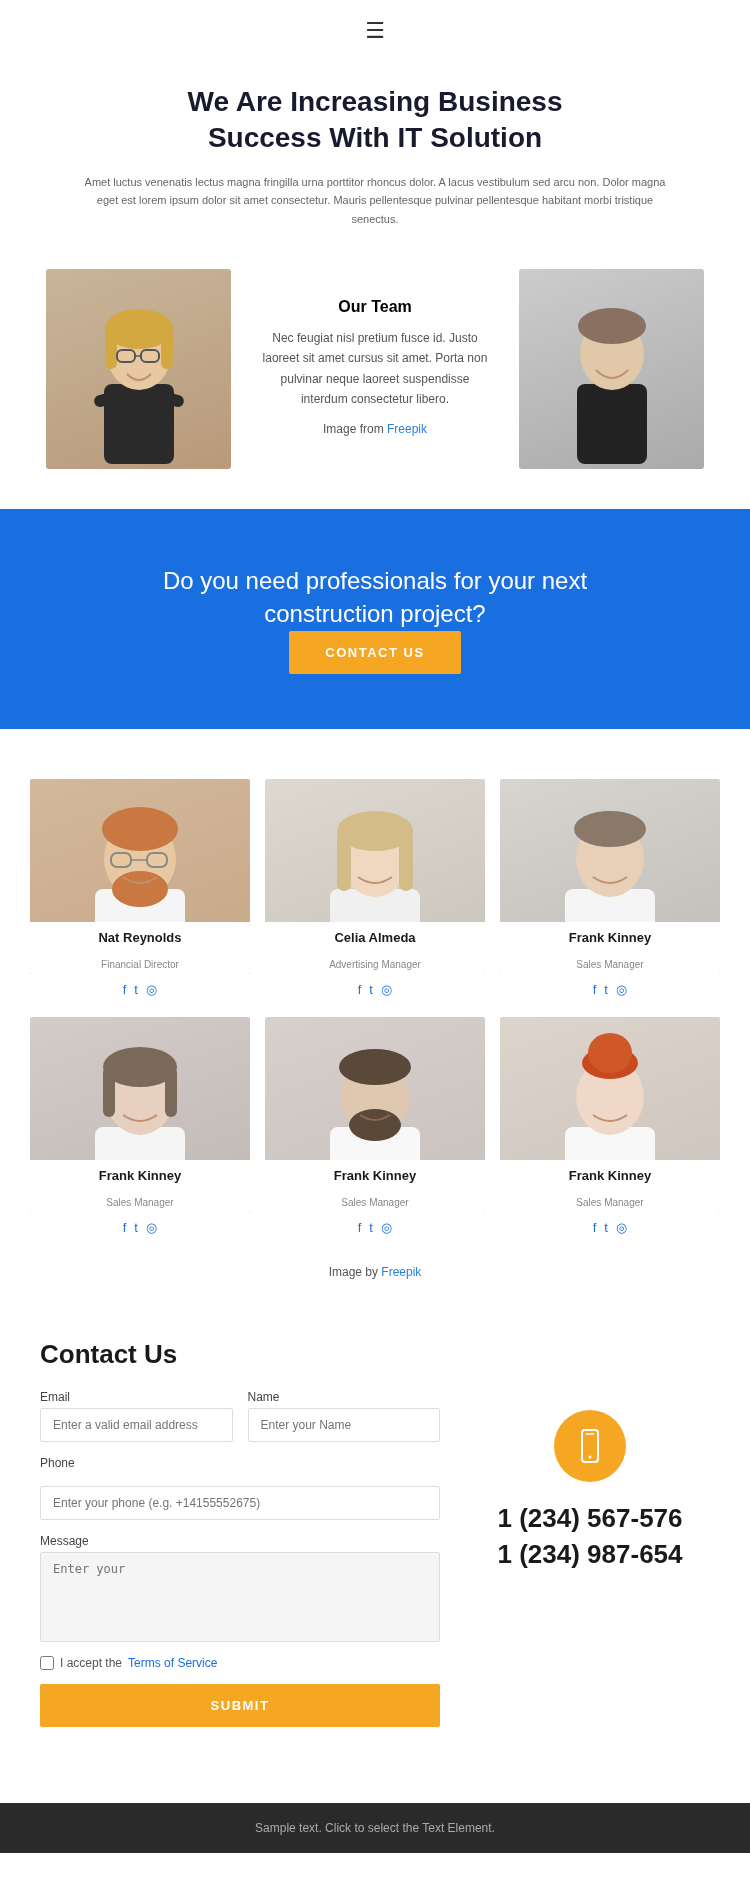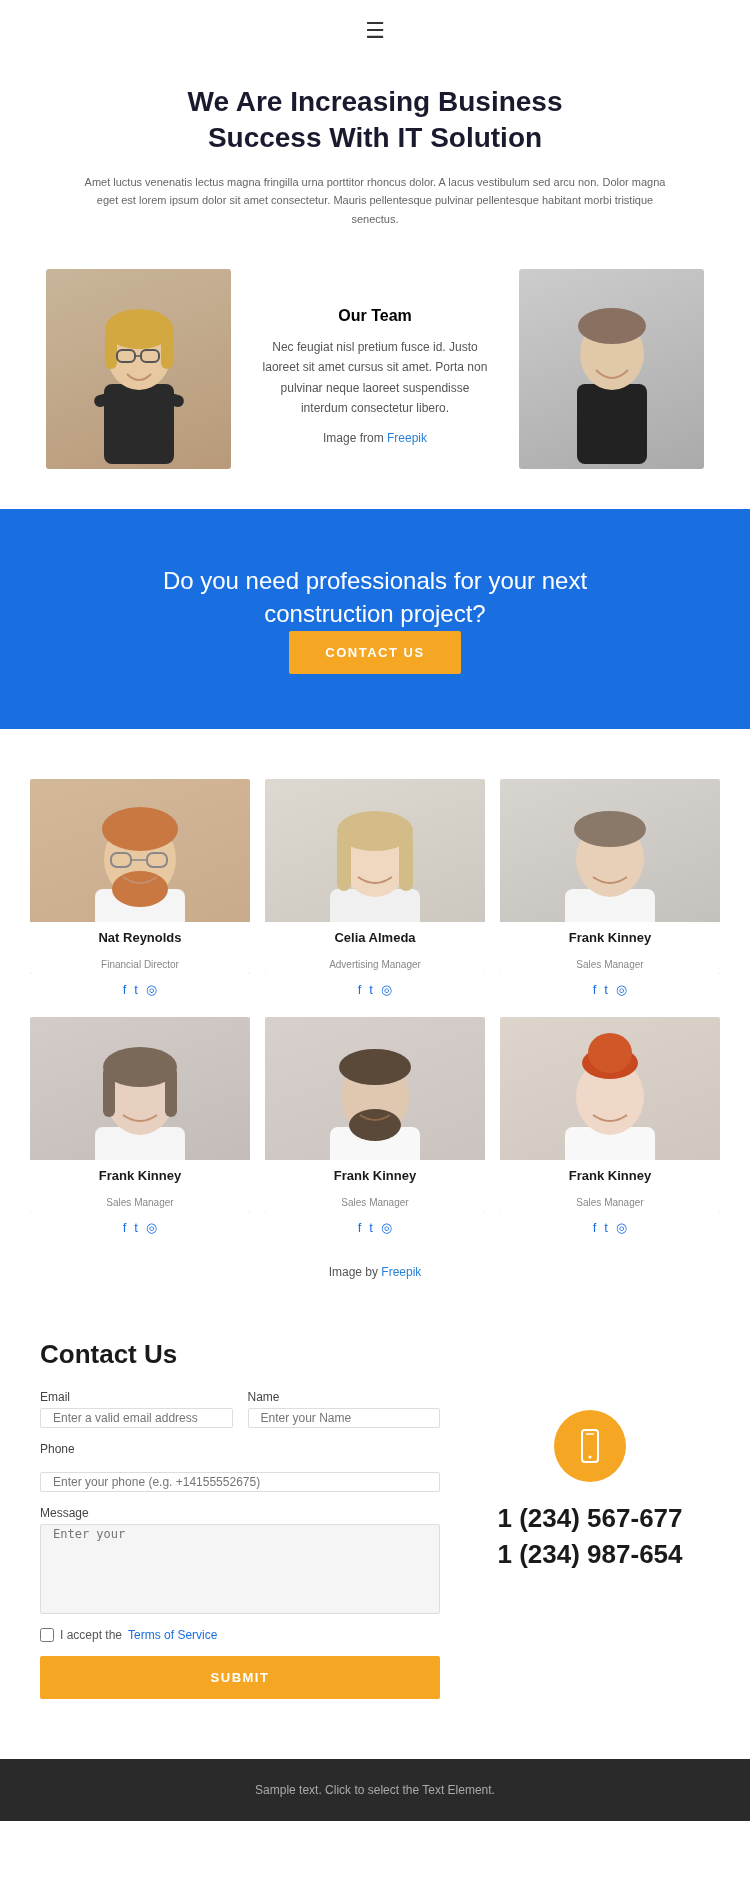--- a/index.html
+++ b/index.html
@@ -31,21 +31,21 @@
     }
     .hero p {
       font-size: 11px;
       color: #666;
       line-height: 1.7;
     }
 
     
     .team-intro {
       display: flex;
-      align-items: flex-end;
+      align-items: center;
       padding: 20px 46px;
       gap: 0;
     }
     .team-intro .photo-left,
     .team-intro .photo-right {
       width: 185px;
       height: 200px;
       background: #ccc;
       flex-shrink: 0;
       overflow: hidden;
@@ -248,21 +248,21 @@
     }
     .form-group label {
       font-size: 12px;
       color: #444;
       margin-bottom: 4px;
     }
     .form-group input,
     .form-group textarea {
       border: 1px solid #ddd;
       border-radius: 2px;
-      padding: 2px 12px;
+      padding: 9px 12px;
       font-size: 12px;
       color: #999;
       background: #fff;
       outline: none;
     }
     .form-group textarea {
       height: 90px;
       resize: none;
       background: #f5f5f5;
     }
@@ -294,23 +294,23 @@
       text-transform: uppercase;
       cursor: pointer;
       border-radius: 2px;
     }
 
     
     .footer {
       background: #2a2a2a;
       color: #aaa;
       text-align: center;
-      padding: 24px;
-      font-size: 12px;
-      margin-top: 20px;
+      padding: 18px;
+      font-size: 12px;
+      margin-top: 36px;
     }
 
     
     .face-blonde { background: linear-gradient(180deg, #d4b896 30%, #c8a882 100%); }
     .face-male-dark { background: linear-gradient(180deg, #c8c8c8 30%, #b0b0b0 100%); }
   </style>
 </head>
 <body>
 
 <nav class="top-nav">
@@ -577,21 +577,21 @@
 
     <div class="contact-right">
       <div class="phone-icon-circle">
         <svg viewBox="0 0 36 36" xmlns="http://www.w3.org/2000/svg">
           <rect x="10" y="2" width="16" height="32" rx="3" fill="none" stroke="white" stroke-width="2"></rect>
           <circle cx="18" cy="29" r="1.5" fill="white"></circle>
           <line x1="14" y1="6" x2="22" y2="6" stroke="white" stroke-width="1.5"></line>
         </svg>
       </div>
       <div class="phone-number">
-        <div>1 (234) 567-677</div>
+        <div>1 (234) 567-576</div>
         <div>1 (234) 987-654</div>
       </div>
     </div>
   </div>
 </div>
 
 <footer class="footer">
   <span>Sample text. Click to select the Text Element.</span>
 </footer>
 

